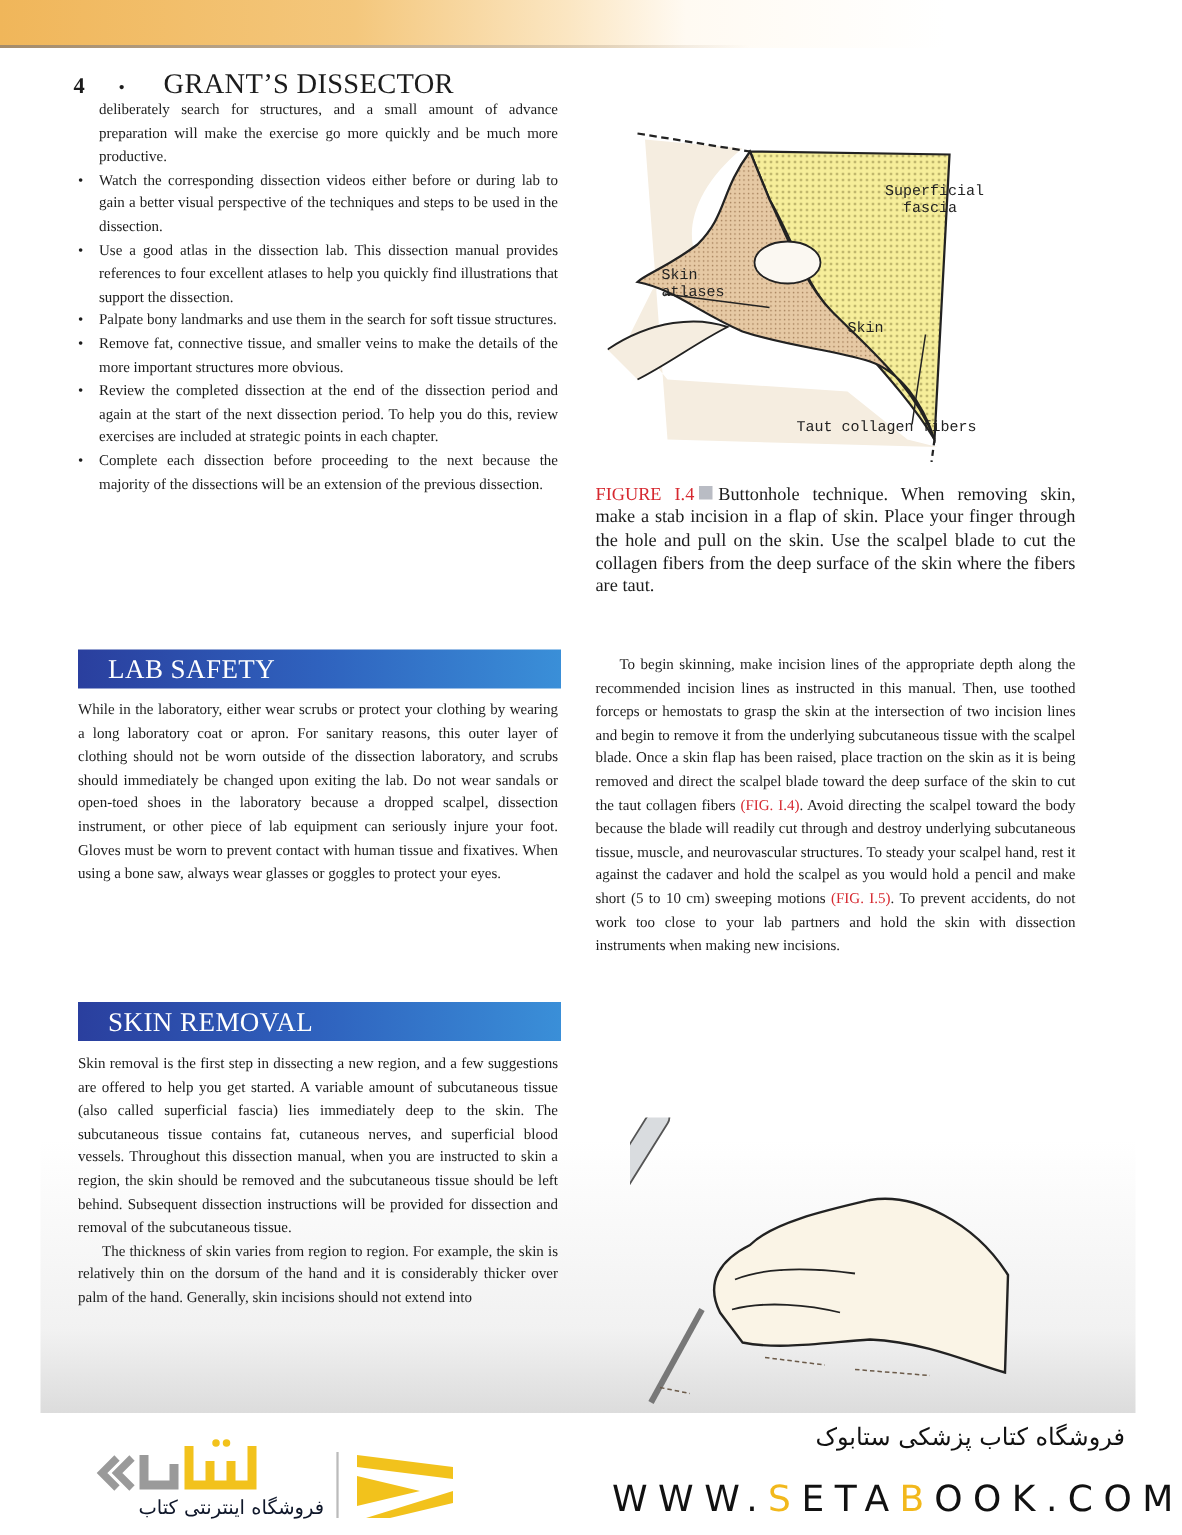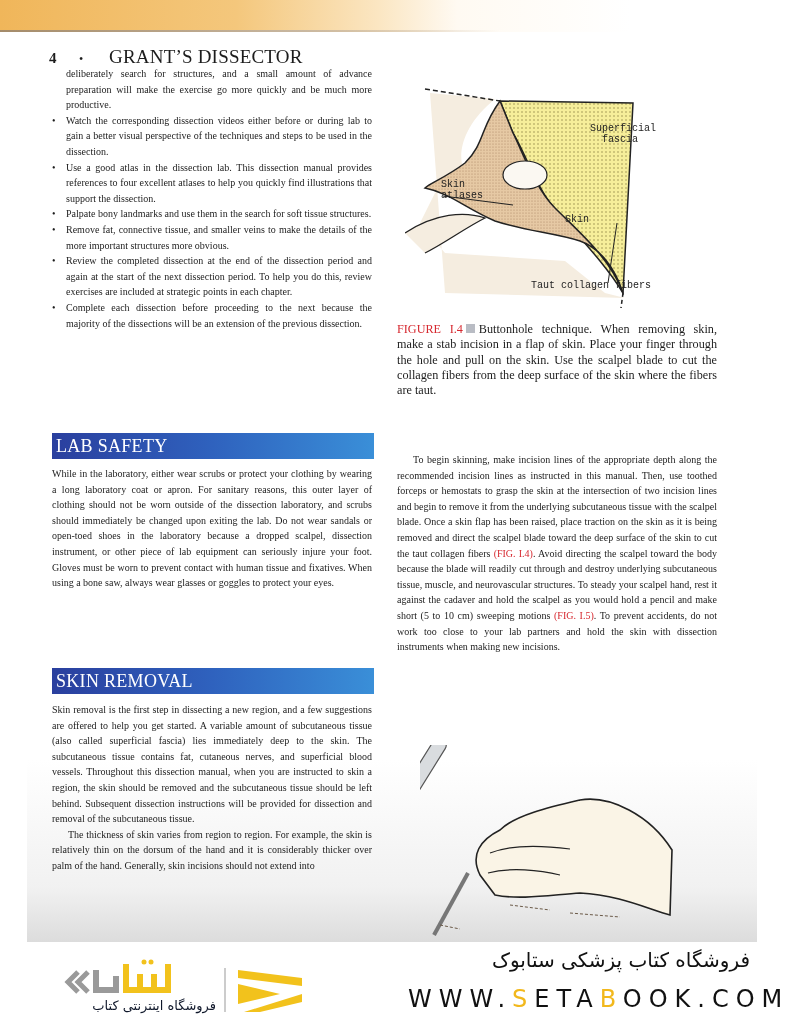--- a/index.html
+++ b/index.html
@@ -29,31 +29,31 @@
     position: absolute; left: 27px; top: 760px; width: 730px; height: 182px;
     background: linear-gradient(180deg, rgba(255,255,255,0) 0%, rgba(232,232,232,0.6) 70%, #dcdcdc 100%);
     pointer-events: none; z-index: 0;
   }
 
   .col {
     position: absolute; font-size: 10px; line-height: 15.6px;
     text-align: justify; z-index: 1;
   }
   .col-left { left: 52px; width: 320px; }
-  .col-right { left: 397px; width: 320px; margin-top: 16px; }
+  .col-right { left: 397px; width: 320px; }
 
   ul.bullets { margin: 0; padding: 0; list-style: none; }
   ul.bullets li { position: relative; padding-left: 14px; }
   ul.bullets li.cont { padding-left: 14px; }
   ul.bullets li .bul { position: absolute; left: 0; top: 0; }
 
   .section-head {
     position: absolute; left: 52px; width: 322px; height: 26px;
     background: linear-gradient(90deg, #2a3f9e 0%, #2f62be 50%, #3a8fd8 100%);
-    color: #ffffff; font-size: 18px; line-height: 26px; padding-left: 4px;
+    color: #ffffff; font-size: 18px; line-height: 26px; padding-left: 20px;
     box-sizing: border-box; letter-spacing: 0.3px; z-index: 1;
   }
   p { margin: 0; }
   .indent { text-indent: 16px; }
   .ref { color: #d6282f; }
 
   .figure-1 {
     position: absolute; left: 405px; top: 83px; width: 330px; height: 225px; z-index: 1;
   }
   .fig-label { position: absolute; font-size: 10px; line-height: 11px; font-family: Liberation Mono, monospace; color:#222; }
@@ -63,21 +63,21 @@
   }
   .caption .fig-num { color: #d6282f; }
   .caption .sq { display: inline-block; width: 9px; height: 9px; background: #b9bcc4; margin: 0 4px 0 3px; vertical-align: 0px; }
 
   .figure-2 { position: absolute; left: 420px; top: 745px; width: 340px; height: 195px; z-index: 1; }
 
   .watermark { position: absolute; left: 0; top: 942px; width: 788px; height: 81px; background: #ffffff; }
   .wm-logo { position: absolute; left: 60px; top: 950px; width: 250px; height: 70px; }
   .wm-persian {
     position: absolute; left: 480px; top: 948px; width: 270px; text-align: right;
-    font-family: "DejaVu Sans", sans-serif; font-size: 20px; color: #111; direction: rtl;
+    font-family: "DejaVu Sans", sans-serif; font-size: 16px; color: #111; direction: rtl;
   }
   .wm-url {
     position: absolute; left: 408px; top: 985px; width: 350px;
     font-family: "DejaVu Sans", sans-serif; font-size: 24px; letter-spacing: 7px; color: #111;
   }
   .wm-url .hl { color: #f2b81c; }
   .wm-tagline {
     position: absolute; left: 66px; top: 998px; width: 150px; text-align: right;
     font-family: "DejaVu Sans", sans-serif; font-size: 13px; color: #0f172a; direction: rtl;
   }

